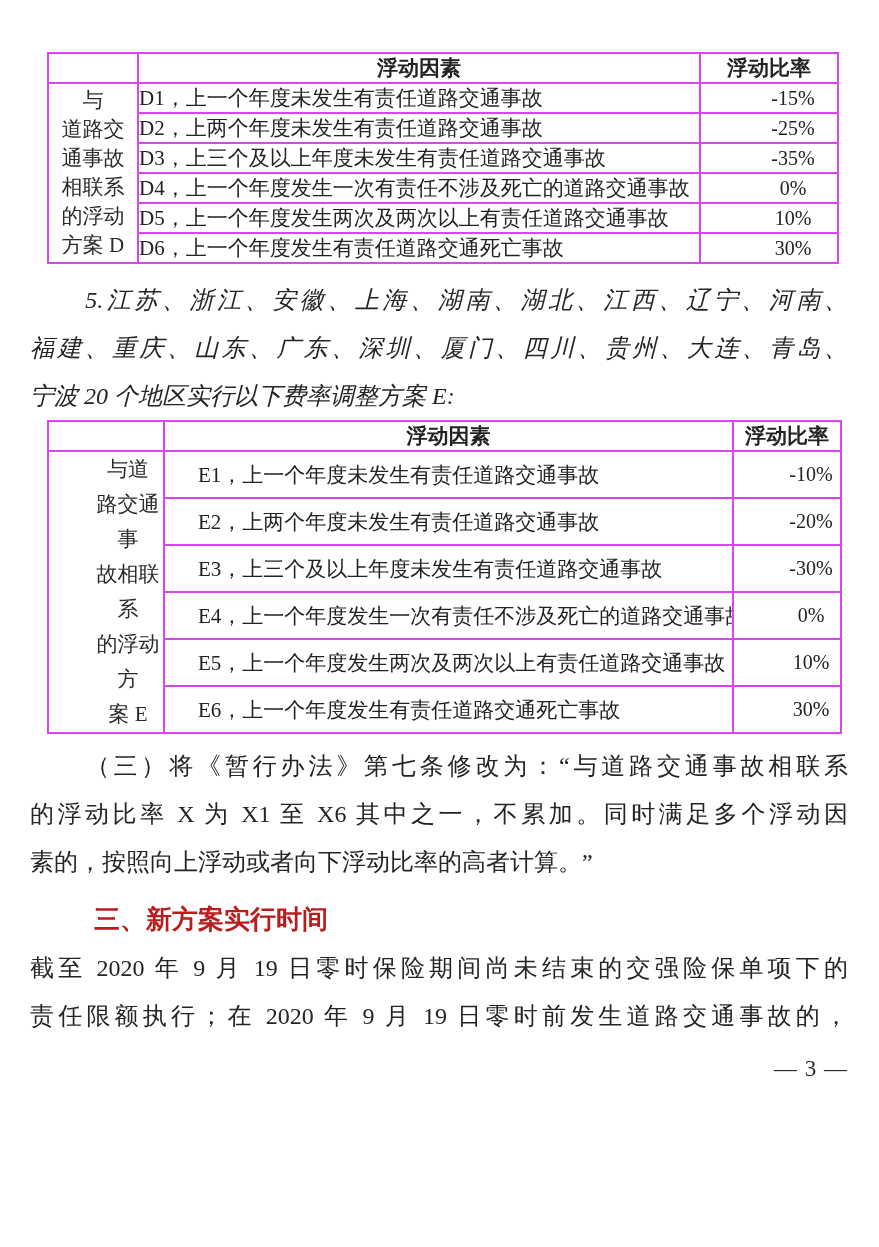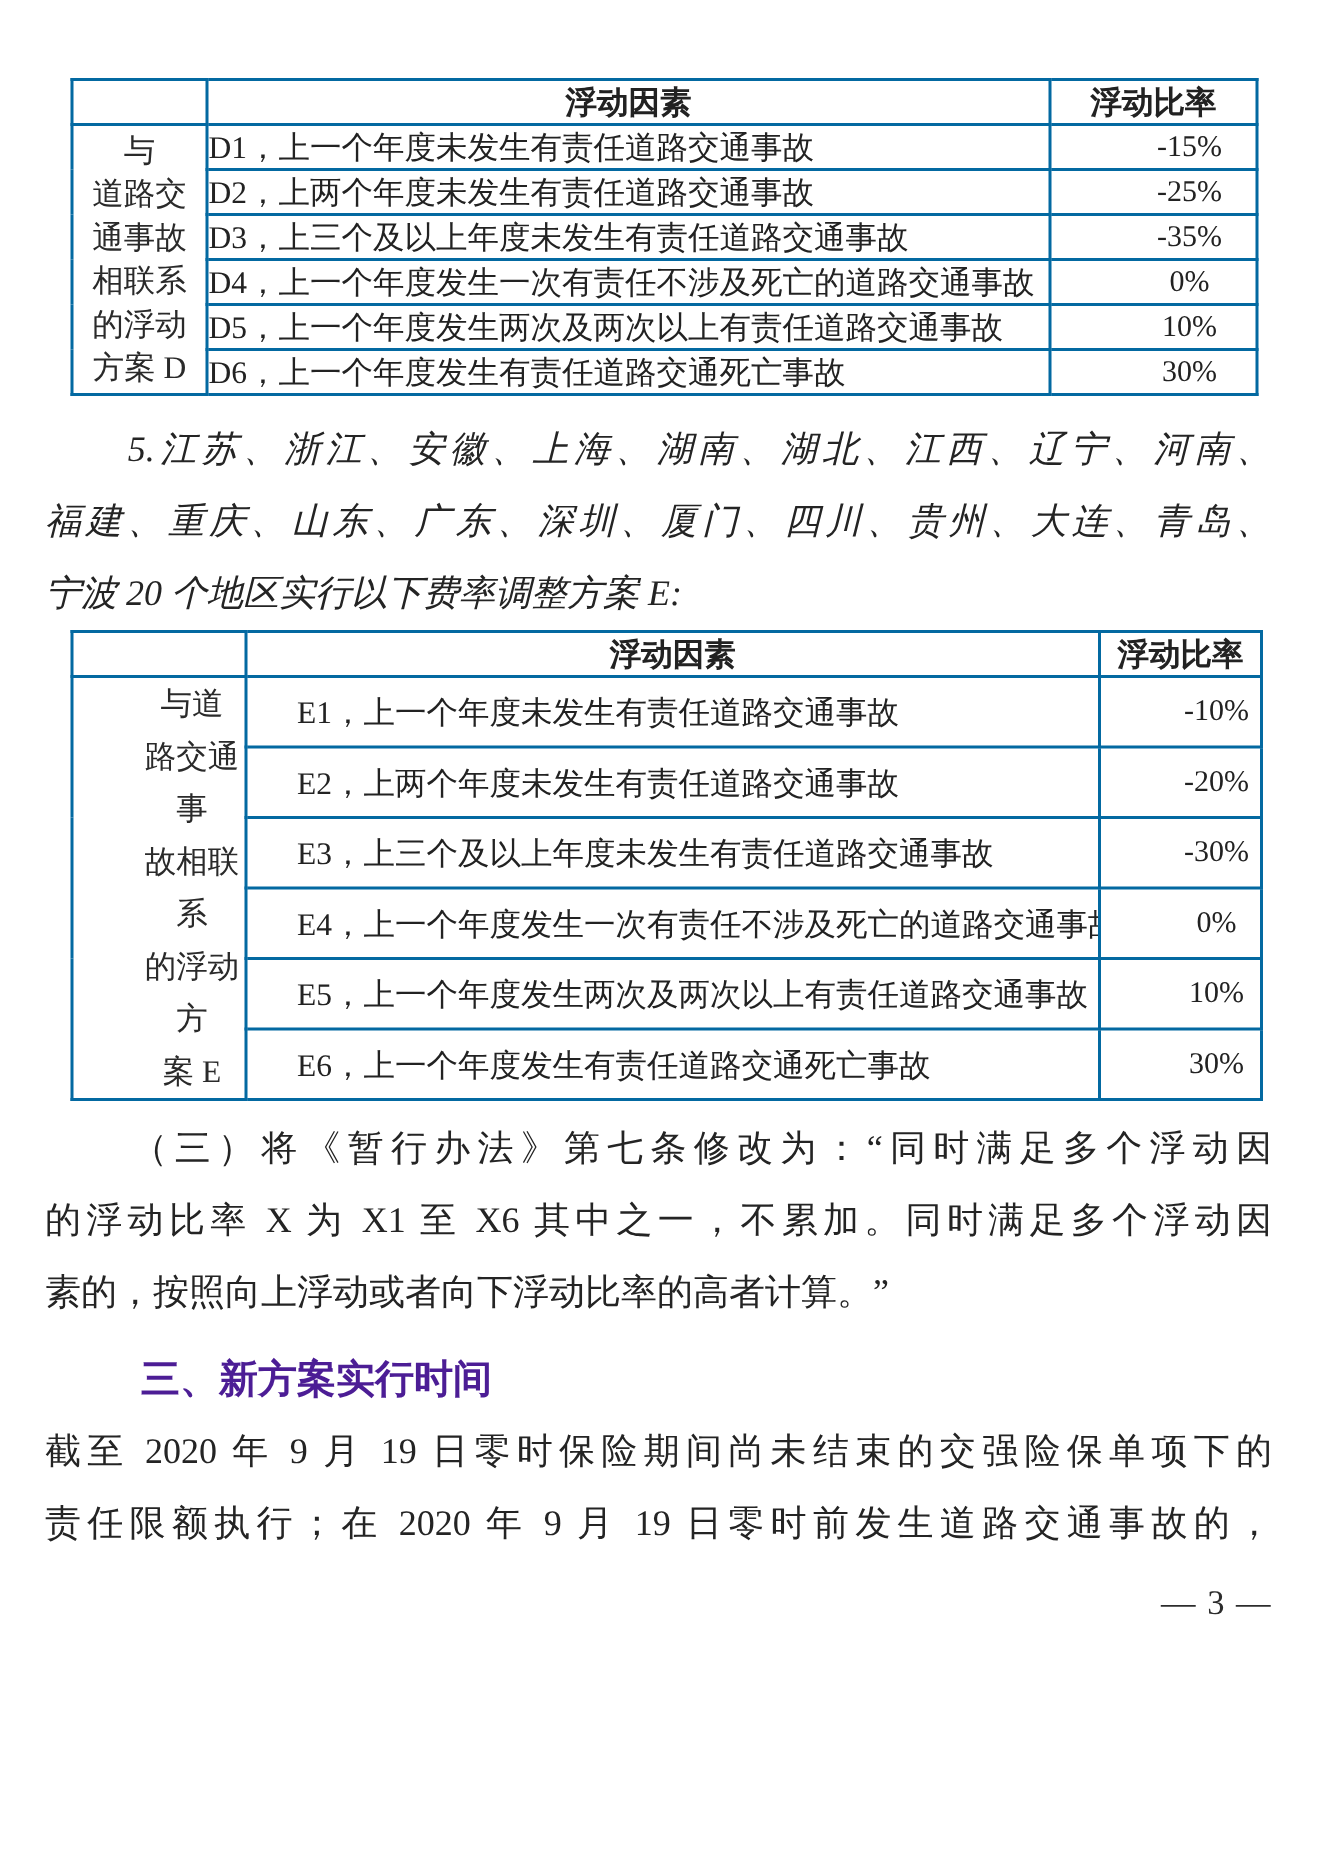--- a/index.html
+++ b/index.html
@@ -17,21 +17,21 @@
   table.ftable {
     border-collapse:collapse;
     table-layout:fixed;
     margin-left:17px;
     font-size:21px;
     color:#222222;
   }
   table.t1 { width:792px; margin-top:52px; }
   table.t2 { width:795px; margin-top:0; }
   .ftable th, .ftable td {
-    border:2px solid #0369a1;
+    border:2px solid #d946ef;
     padding:0;
     vertical-align:middle;
     overflow:hidden;
     white-space:nowrap;
   }
   .ftable th { height:28px; font-weight:bold; font-size:21px; text-align:center; }
   .ftable td { height:27px; }
   .t1 col.c-label { width:90px; }
   .t1 col.c-ratio { width:138px; }
   .t2 col.c-label { width:116px; }
@@ -56,21 +56,21 @@
   .p-effective { margin-top:0; }
   .tline { text-align:justify; text-align-last:justify; }
   .tline-last { text-align-last:left; }
   .heading {
     margin-top:8px;
     padding-left:64px;
     font-family:"Liberation Sans","DejaVu Sans",sans-serif;
     font-weight:bold;
     font-size:26px;
     line-height:50px;
-    color:#4c1d95;
+    color:#b91c1c;
   }
   .footer {
     margin-top:14px;
     text-align:right;
     padding-right:0px;
     font-size:23px;
     line-height:30px;
     color:#2c2c2c;
     letter-spacing:1px;
   }
@@ -173,21 +173,21 @@
       <td class="rc">10%</td>
     </tr>
     <tr>
       <td class="fc">E6，上一个年度发生有责任道路交通死亡事故</td>
       <td class="rc">30%</td>
     </tr>
   </tbody>
     </table>
 
   <div class="para p-amend7">
-      <div class="tline">　　（三）将《暂行办法》第七条修改为：“同时满足多个浮动因</div>
+      <div class="tline">　　（三）将《暂行办法》第七条修改为：“与道路交通事故相联系</div>
       <div class="tline">的浮动比率 X 为 X1 至 X6 其中之一，不累加。同时满足多个浮动因</div>
       <div class="tline tline-last">素的，按照向上浮动或者向下浮动比率的高者计算。”</div>
     </div>
 
   <div class="heading">三、新方案实行时间</div>
 
   <div class="para p-effective">
       <div class="tline">截至 2020 年 9 月 19 日零时保险期间尚未结束的交强险保单项下的</div>
       <div class="tline">责任限额执行；在 2020 年 9 月 19 日零时前发生道路交通事故的，</div>
     </div>

